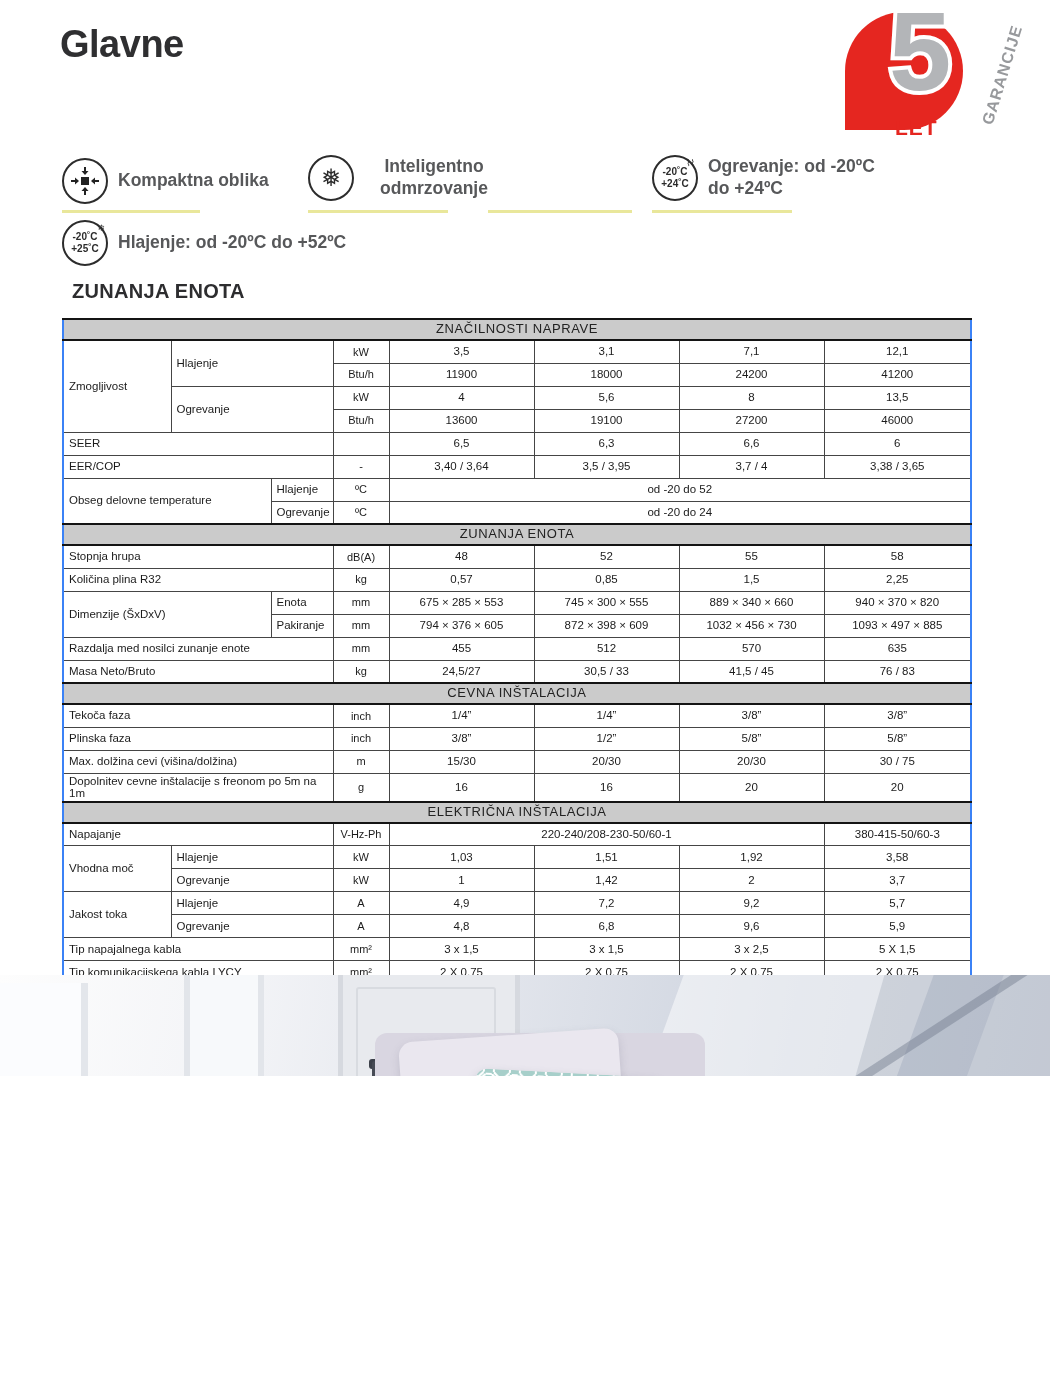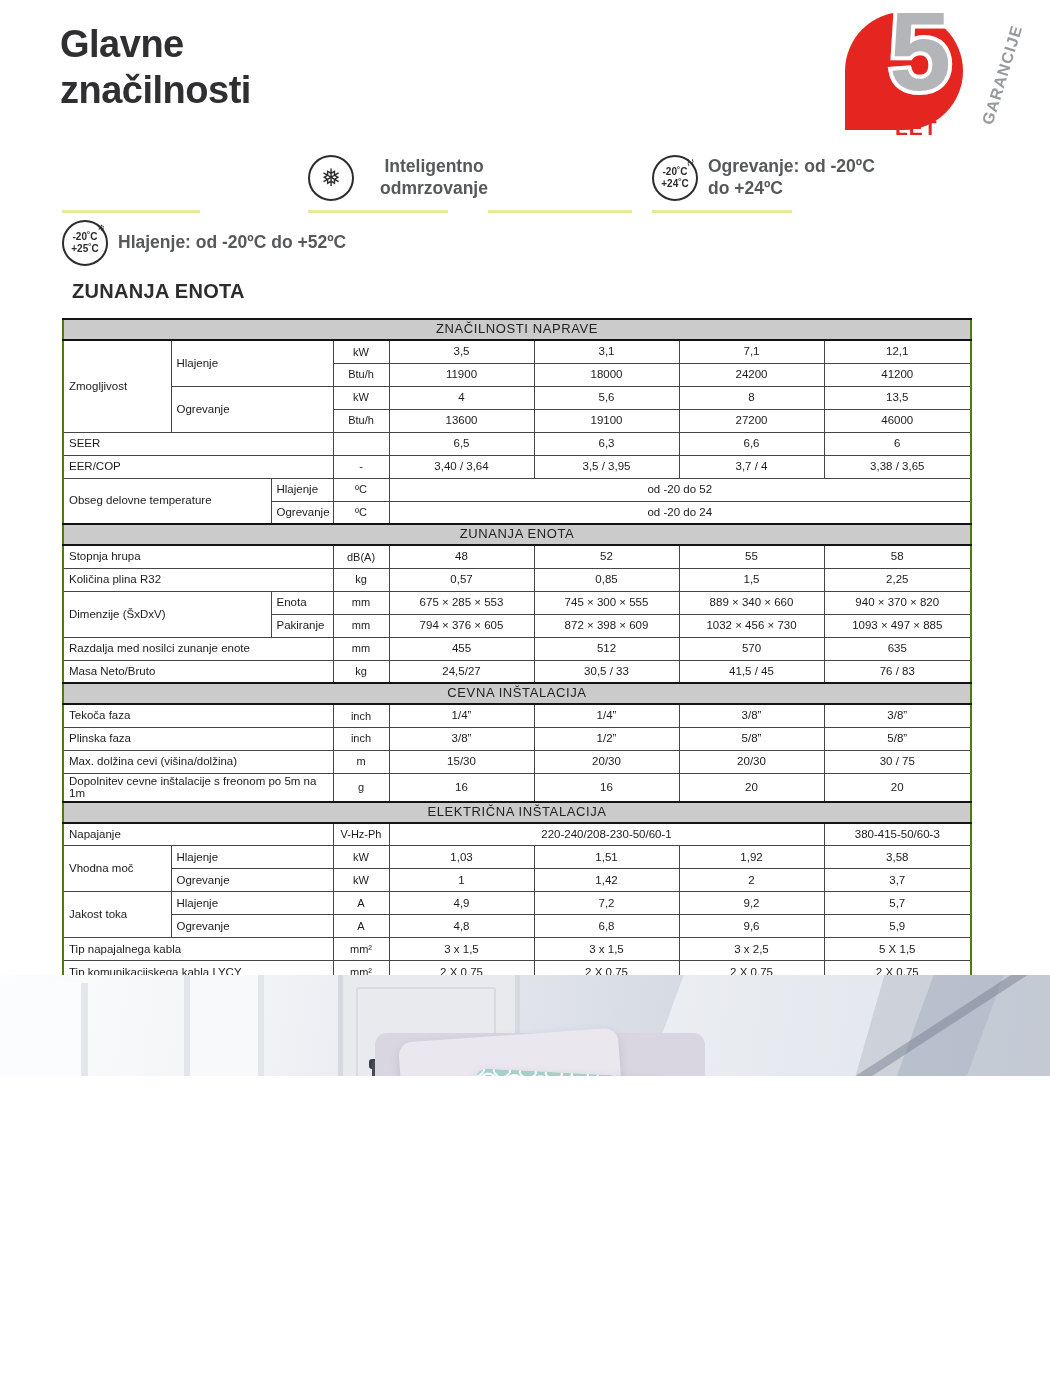--- a/index.html
+++ b/index.html
@@ -31,21 +31,21 @@
   .easy-cap { font-size:7px; font-weight:700; color:#1d1d1d; margin-top:-3px; letter-spacing:.3px; }
   .temp-lines { font-size:10px; font-weight:700; color:#2b2b2b; line-height:1.25; text-align:center; }
   .mini-mark { position:absolute; top:2px; right:1px; font-size:9px; color:#2b2b2b; line-height:1; }
 
   .section-title { position:absolute; left:72px; top:280px; font-size:20px; font-weight:800;
                    color:#2d2d2f; letter-spacing:.3px; }
 
   
   .spec-wrap { position:absolute; left:62px; top:318px; width:908px; }
   table.spec { border-collapse:collapse; width:908px; table-layout:fixed; background:#fff;
-               border:2px solid #4d7c0f; }
+               border:2px solid #3b82f6; }
   table.spec td { border:1px solid #454545; font-size:11.5px; color:#1b1b1b; text-align:center;
                   height:23px; padding:1px 4px; line-height:1.1; overflow:hidden; }
   table.spec td.label { text-align:left; padding-left:5px; }
   table.spec td.unit  { font-size:11px; }
   table.spec td.section { background:#cbcbcb; font-size:13px; font-weight:400; letter-spacing:.6px;
                           height:21px; color:#222; border-top:2px solid #141414; border-bottom:2px solid #141414; }
 
   
   .photo { position:absolute; left:0; top:975px; width:1050px; height:360px; overflow:hidden;
            background:linear-gradient(100deg,#fdfdfd 0%,#f3f4f7 22%,#e2e5ec 45%,#cdd3de 72%,#c2c8d4 100%); }
@@ -110,33 +110,48 @@
   .page-num { position:absolute; left:28px; top:22px; font-size:15px; color:#e8e8e8; }
   .brand { position:absolute; right:30px; top:8px; font-size:42px; font-weight:800; color:#ffffff; letter-spacing:-1px; }
 </style>
 </head>
 <body>
 
 <div class="page">
 
   <div class="title">
     <div>Glavne</div>
-    <div>značilnosti</div>
   </div>
 
   <div class="badge">
     <div class="badge-red"></div>
     <div class="badge-five">
       <span class="back">5</span>
       <span class="front">5</span>
     </div>
     <div class="badge-let">LET</div>
     <div class="badge-rot">GARANCIJE</div>
   </div>
 
+  <div class="feature" style="left:62px; top:158px;">
+    <div class="fcircle">
+      <svg width="30" height="30" viewBox="0 0 30 30">
+        <rect x="11" y="11" width="8" height="8" fill="#222"></rect>
+        <line x1="15" y1="1" x2="15" y2="5" stroke="#222" stroke-width="2"></line>
+          <polygon points="11.5,5 18.5,5 15,9" fill="#222"></polygon>
+        <line x1="15" y1="29" x2="15" y2="25" stroke="#222" stroke-width="2"></line>
+          <polygon points="11.5,25 18.5,25 15,21" fill="#222"></polygon>
+        <line x1="1" y1="15" x2="5" y2="15" stroke="#222" stroke-width="2"></line>
+          <polygon points="5,11.5 5,18.5 9,15" fill="#222"></polygon>
+        <line x1="29" y1="15" x2="25" y2="15" stroke="#222" stroke-width="2"></line>
+          <polygon points="25,11.5 25,18.5 21,15" fill="#222"></polygon>
+      </svg>
+    </div>
+    <div class="flabel" style="max-width:170px;">Kompaktna oblika</div>
+  </div>
 
   <div class="feature" style="left:308px; top:155px;">
     <div class="fcircle">
       <span class="snow-glyph">❅</span>
     </div>
     <div class="flabel" style="max-width:140px;text-align:center;">Inteligentno odmrzovanje</div>
   </div>
 
 
   <div class="feature" style="left:652px; top:155px;">

